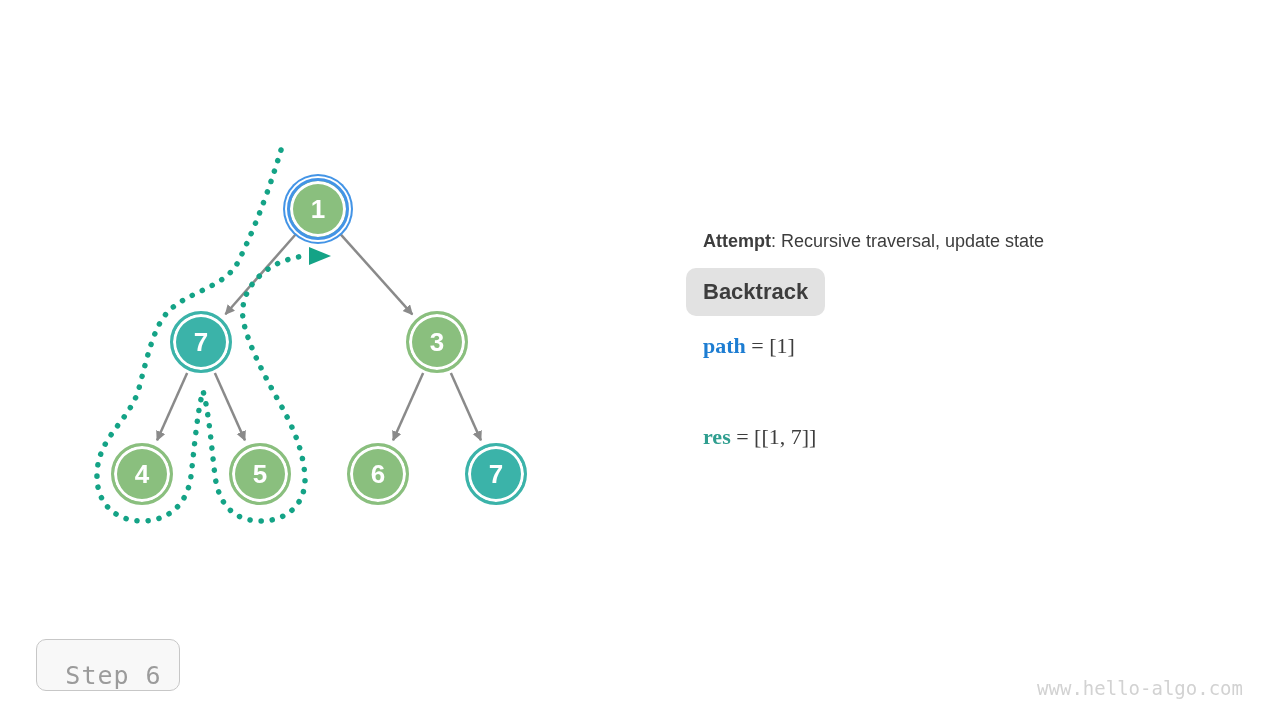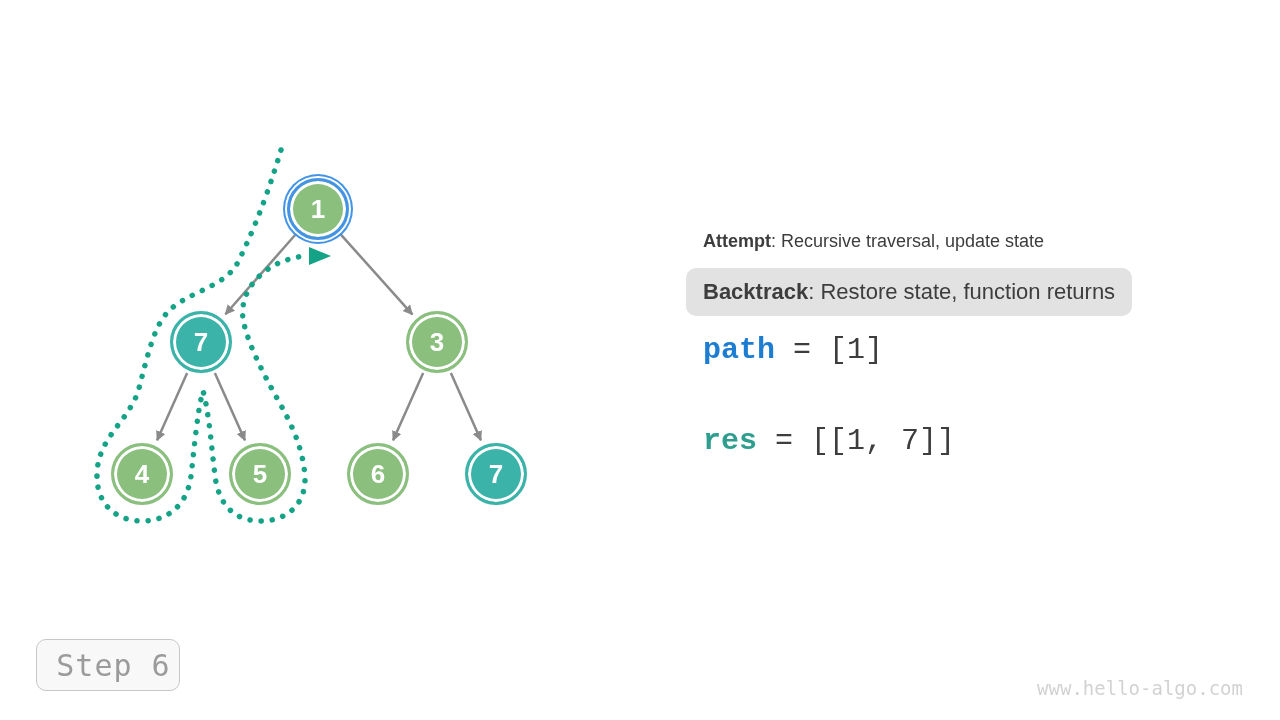--- a/index.html
+++ b/index.html
@@ -34,32 +34,32 @@
     font-size:18px;color:var(--text-dark);white-space:pre;
   }
   .pill{
     position:absolute;left:686px;top:268px;height:48px;
     display:inline-flex;align-items:center;padding:0 17px;
     border-radius:10px;background:var(--pill-bg);
     font-size:22px;color:var(--text-dark);white-space:pre;
   }
   .code-line{
     position:absolute;left:703px;
-    font-family:Liberation Mono, monospace;font-size:30px;
+    font-family:Liberation Serif, serif;font-size:22px;
     color:var(--text-dark);white-space:pre;
   }
   .code-line .var-name{font-weight:bold;}
   #path-line{top:333px;}
   #res-line{top:424px;}
   
   .step-badge{
     position:absolute;left:36px;top:639px;width:144px;height:52px;
     background:#f8f8f8;border:1.5px solid #c7c7c7;border-radius:10px;
-    display:flex;align-items:center;justify-content:center;
-    font-family:"DejaVu Sans Mono",monospace;font-size:30px;
+    display:flex;align-items:flex-end;justify-content:center;
+    font-family:"DejaVu Sans Mono",monospace;font-size:25px;
     color:var(--step-text);letter-spacing:1px;box-sizing:border-box;padding-left:11px;
   }
   .watermark{
     position:absolute;right:37px;top:677px;
     font-family:"DejaVu Sans Mono",monospace;font-size:19px;
     color:var(--watermark-gray);
   }
 </style>
 </head>
 <body>
@@ -103,21 +103,21 @@
       <div class="node default" style="left: 378px; top: 474px;">
         <span>6</span>
       </div>
       <div class="node visited" style="left: 496px; top: 474px;">
         <span>7</span>
       </div>
     </div>
 
   <div class="attempt-line"><b>Attempt</b><span>: Recursive traversal, update state</span></div>
 
-  <div class="pill"><b>Backtrack</b><span>: Restore state, function returns</span></div>
+  <div class="pill"><b>Backtrack</b></div>
 
   <div id="path-line" class="code-line"><span class="var-name" id="path-var-name" style="color: rgb(29, 125, 210);">path</span><span> = [1]</span></div>
 
   <div id="res-line" class="code-line"><span class="var-name" id="res-var-name" style="color: rgb(47, 158, 143);">res</span><span> = [[1, 7]]</span></div>
 
   <div class="step-badge">
       <span>Step 6</span>
     </div>
 
   <div class="watermark"><span>www.hello-algo.com</span></div>

